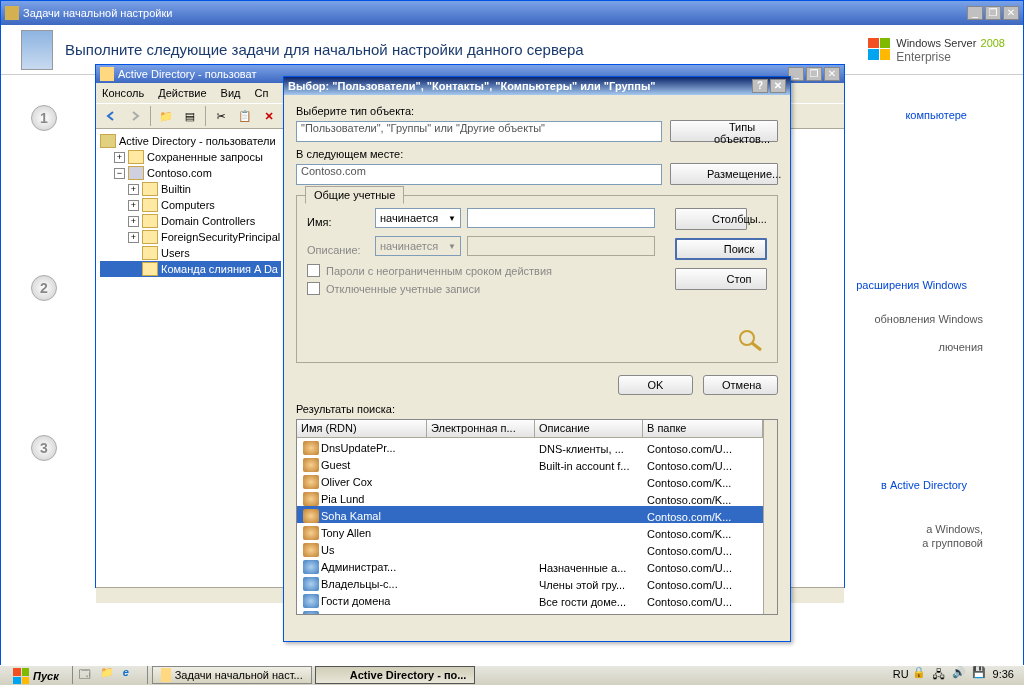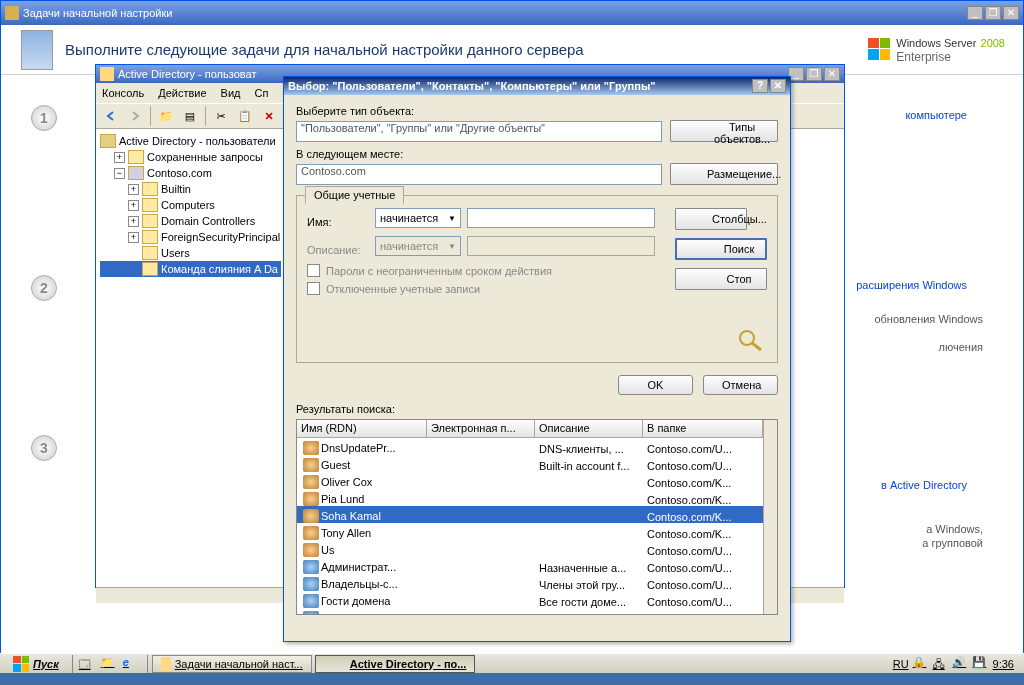--- a/index.html
+++ b/index.html
@@ -80,21 +80,21 @@
 .rt-body { flex:1; overflow-y:auto;}
 .rt-row { display:flex; height:17px; align-items:flex-end; cursor:pointer;}
 .rt-row.sel { background:#316ac5; color:#fff;}
 .rt-row .ico { width:16px; height:14px; margin:0 2px; background:radial-gradient(#f8d090,#c08030); border-radius:2px;}
 .rt-row .grp { background:radial-gradient(#b0d0f0,#4080c0); border-radius:2px;}
 .rt-cell { padding:0 4px; overflow:hidden; white-space:nowrap; }
 .c1{width:130px}.c2{width:108px}.c3{width:108px}.c4{width:120px}
 .scroll-v { width:17px; background:#ece9d8; border-left:1px solid #aca899;}
 
 
-.taskbar { position:absolute; bottom:12px; left:0; right:0; height:20px; background:linear-gradient(#e7e7e0,#d2d0c0); border-top:1px solid #fff; display:flex; align-items:center; padding:0 4px;text-decoration:underline;}
+.taskbar { position:absolute; bottom:0; left:0; right:0; height:20px; background:linear-gradient(#e7e7e0,#d2d0c0); border-top:1px solid #fff; display:flex; align-items:flex-start; padding:0 4px;}
 .start-btn { display:flex; align-items:center; padding:1px 8px; cursor:pointer; border:1px solid transparent; }
 .start-flag { width:16px;height:16px; display:grid; grid-template:1fr 1fr/1fr 1fr; gap:1px; margin-right:4px;}
 .start-flag div:nth-child(1){background:#f25022}.start-flag div:nth-child(2){background:#7fba00}.start-flag div:nth-child(3){background:#00a4ef}.start-flag div:nth-child(4){background:#ffb900}
 .tb-sep2 { width:1px; height:18px; background:#888; margin:0 4px;}
 .ql-icon { width:18px;height:16px;margin:0 2px;cursor:pointer;}
 .task-btn { height:18px; padding:0 8px; border:1px solid #888; background:linear-gradient(#f0efe6,#d6d3c0); display:flex; align-items:center; margin-right:3px; cursor:pointer; max-width:160px; overflow:hidden; white-space:nowrap;}
 .task-btn.active { background:linear-gradient(#d0cdb8,#e8e6d8); border:1px solid #555; font-weight:bold;padding-left:30px;}
 .task-btn .ico{width:14px;height:14px;margin-right:4px;background:#ffd880;}
 .tray { margin-left:auto; display:flex; align-items:center; gap:4px; padding:0 6px;}
 .tray-ico { width:16px; height:16px; }

